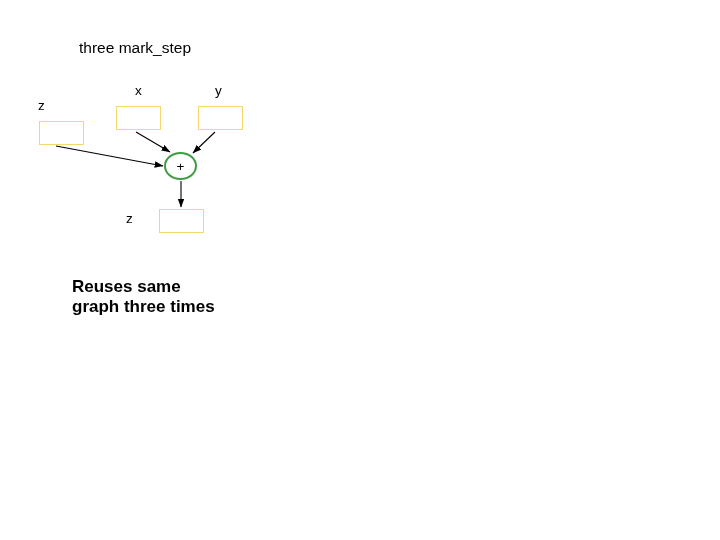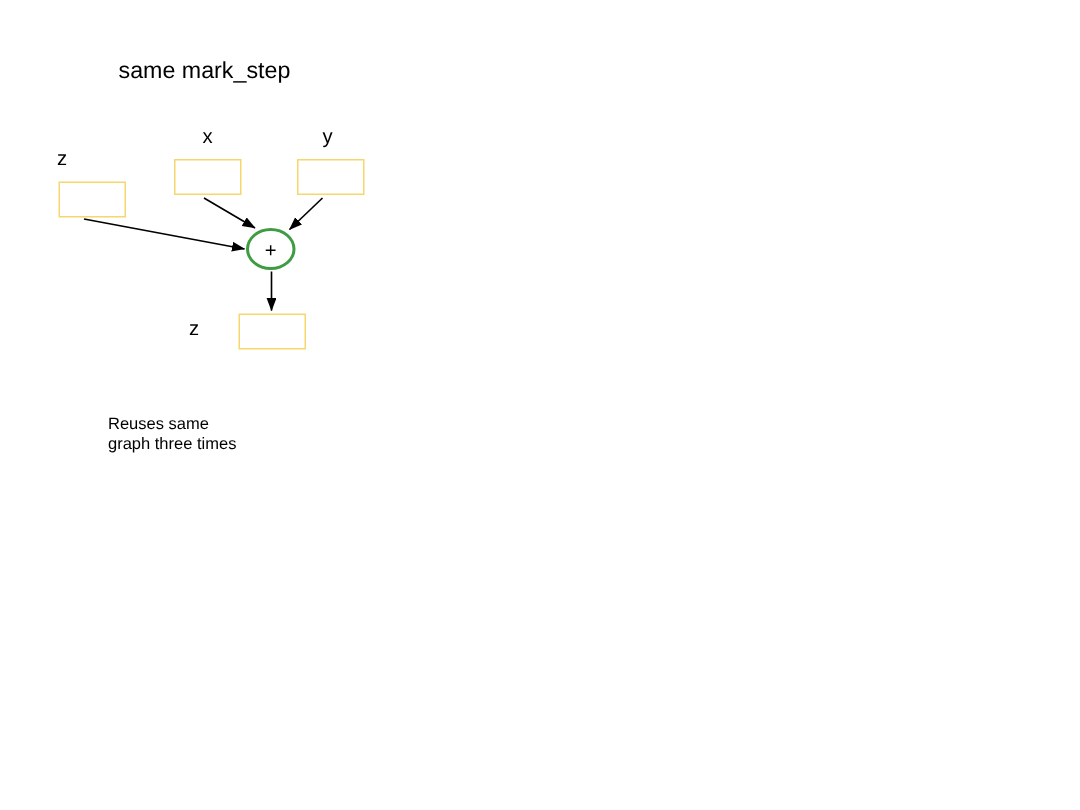--- a/index.html
+++ b/index.html
@@ -48,21 +48,22 @@
     font-size: 13.5px;
   }
   #label-z-out {
     left: 126px;
     top: 211px;
     font-size: 13.5px;
   }
   #caption {
     left: 72px;
     top: 277px;
-    font-size: 11px;
+    font-size: 17px;
+    font-weight: bold;
   }
   .box {
     position: absolute;
     box-sizing: border-box;
     border: 1.3px solid #f5d76e;
     background: #ffffff;
   }
   #box-z-in { left: 39px;  top: 121px; width: 45px; height: 24px; }
   #box-x    { left: 116px; top: 106px; width: 45px; height: 24px; }
   #box-y    { left: 198px; top: 106px; width: 45px; height: 24px; }
@@ -92,21 +93,21 @@
     <marker id="arrow" markerWidth="9" markerHeight="9" refX="7.6" refY="3" orient="auto" markerUnits="strokeWidth">
       <path d="M0,0 L8,3 L0,6 z" fill="#000000"></path>
     </marker>
   </defs>
   <line x1="56" y1="146" x2="163" y2="166" stroke="#000000" stroke-width="1.1" marker-end="url(#arrow)"></line>
   <line x1="136" y1="132" x2="170" y2="152" stroke="#000000" stroke-width="1.1" marker-end="url(#arrow)"></line>
   <line x1="215" y1="132" x2="193" y2="153" stroke="#000000" stroke-width="1.1" marker-end="url(#arrow)"></line>
   <line x1="181" y1="181" x2="181" y2="207" stroke="#000000" stroke-width="1.1" marker-end="url(#arrow)"></line>
 </svg>
 
-<div class="txt" id="title">same mark_step</div>
+<div class="txt" id="title">three mark_step</div>
 
 <div class="box" id="box-z-in"></div>
 <div class="txt" id="label-z-in">z</div>
 
 <div class="box" id="box-x"></div>
 <div class="txt" id="label-x">x</div>
 
 <div class="box" id="box-y"></div>
 <div class="txt" id="label-y">y</div>
 

